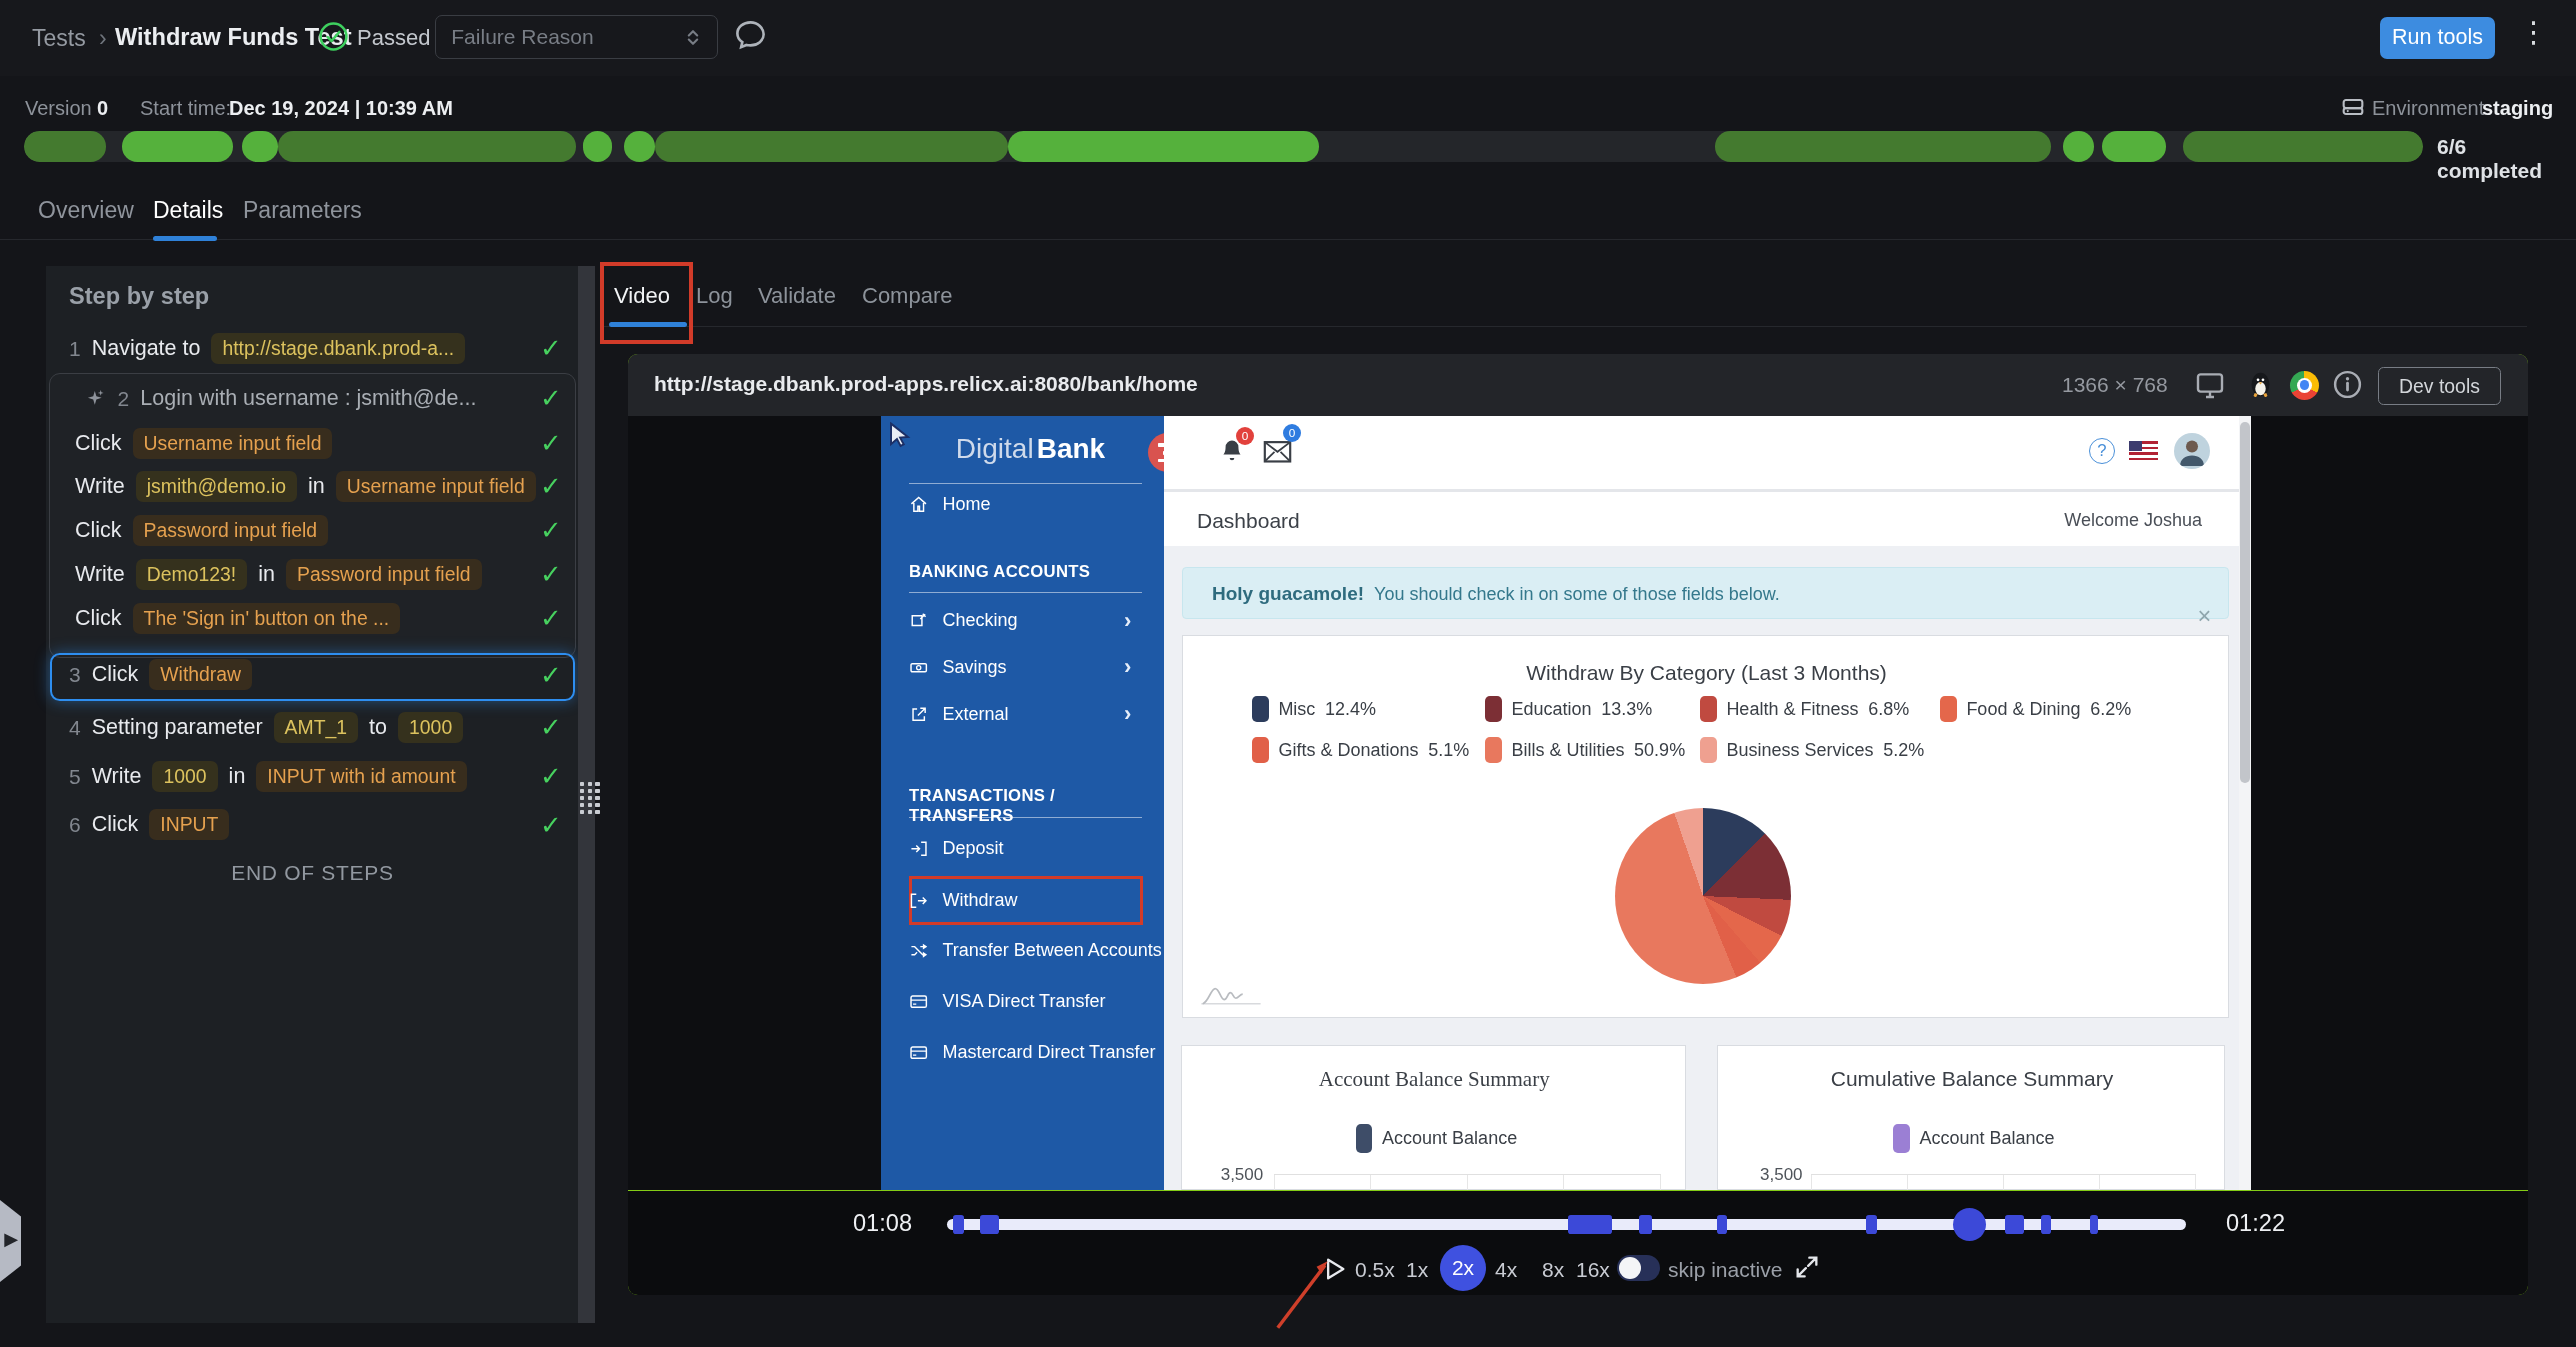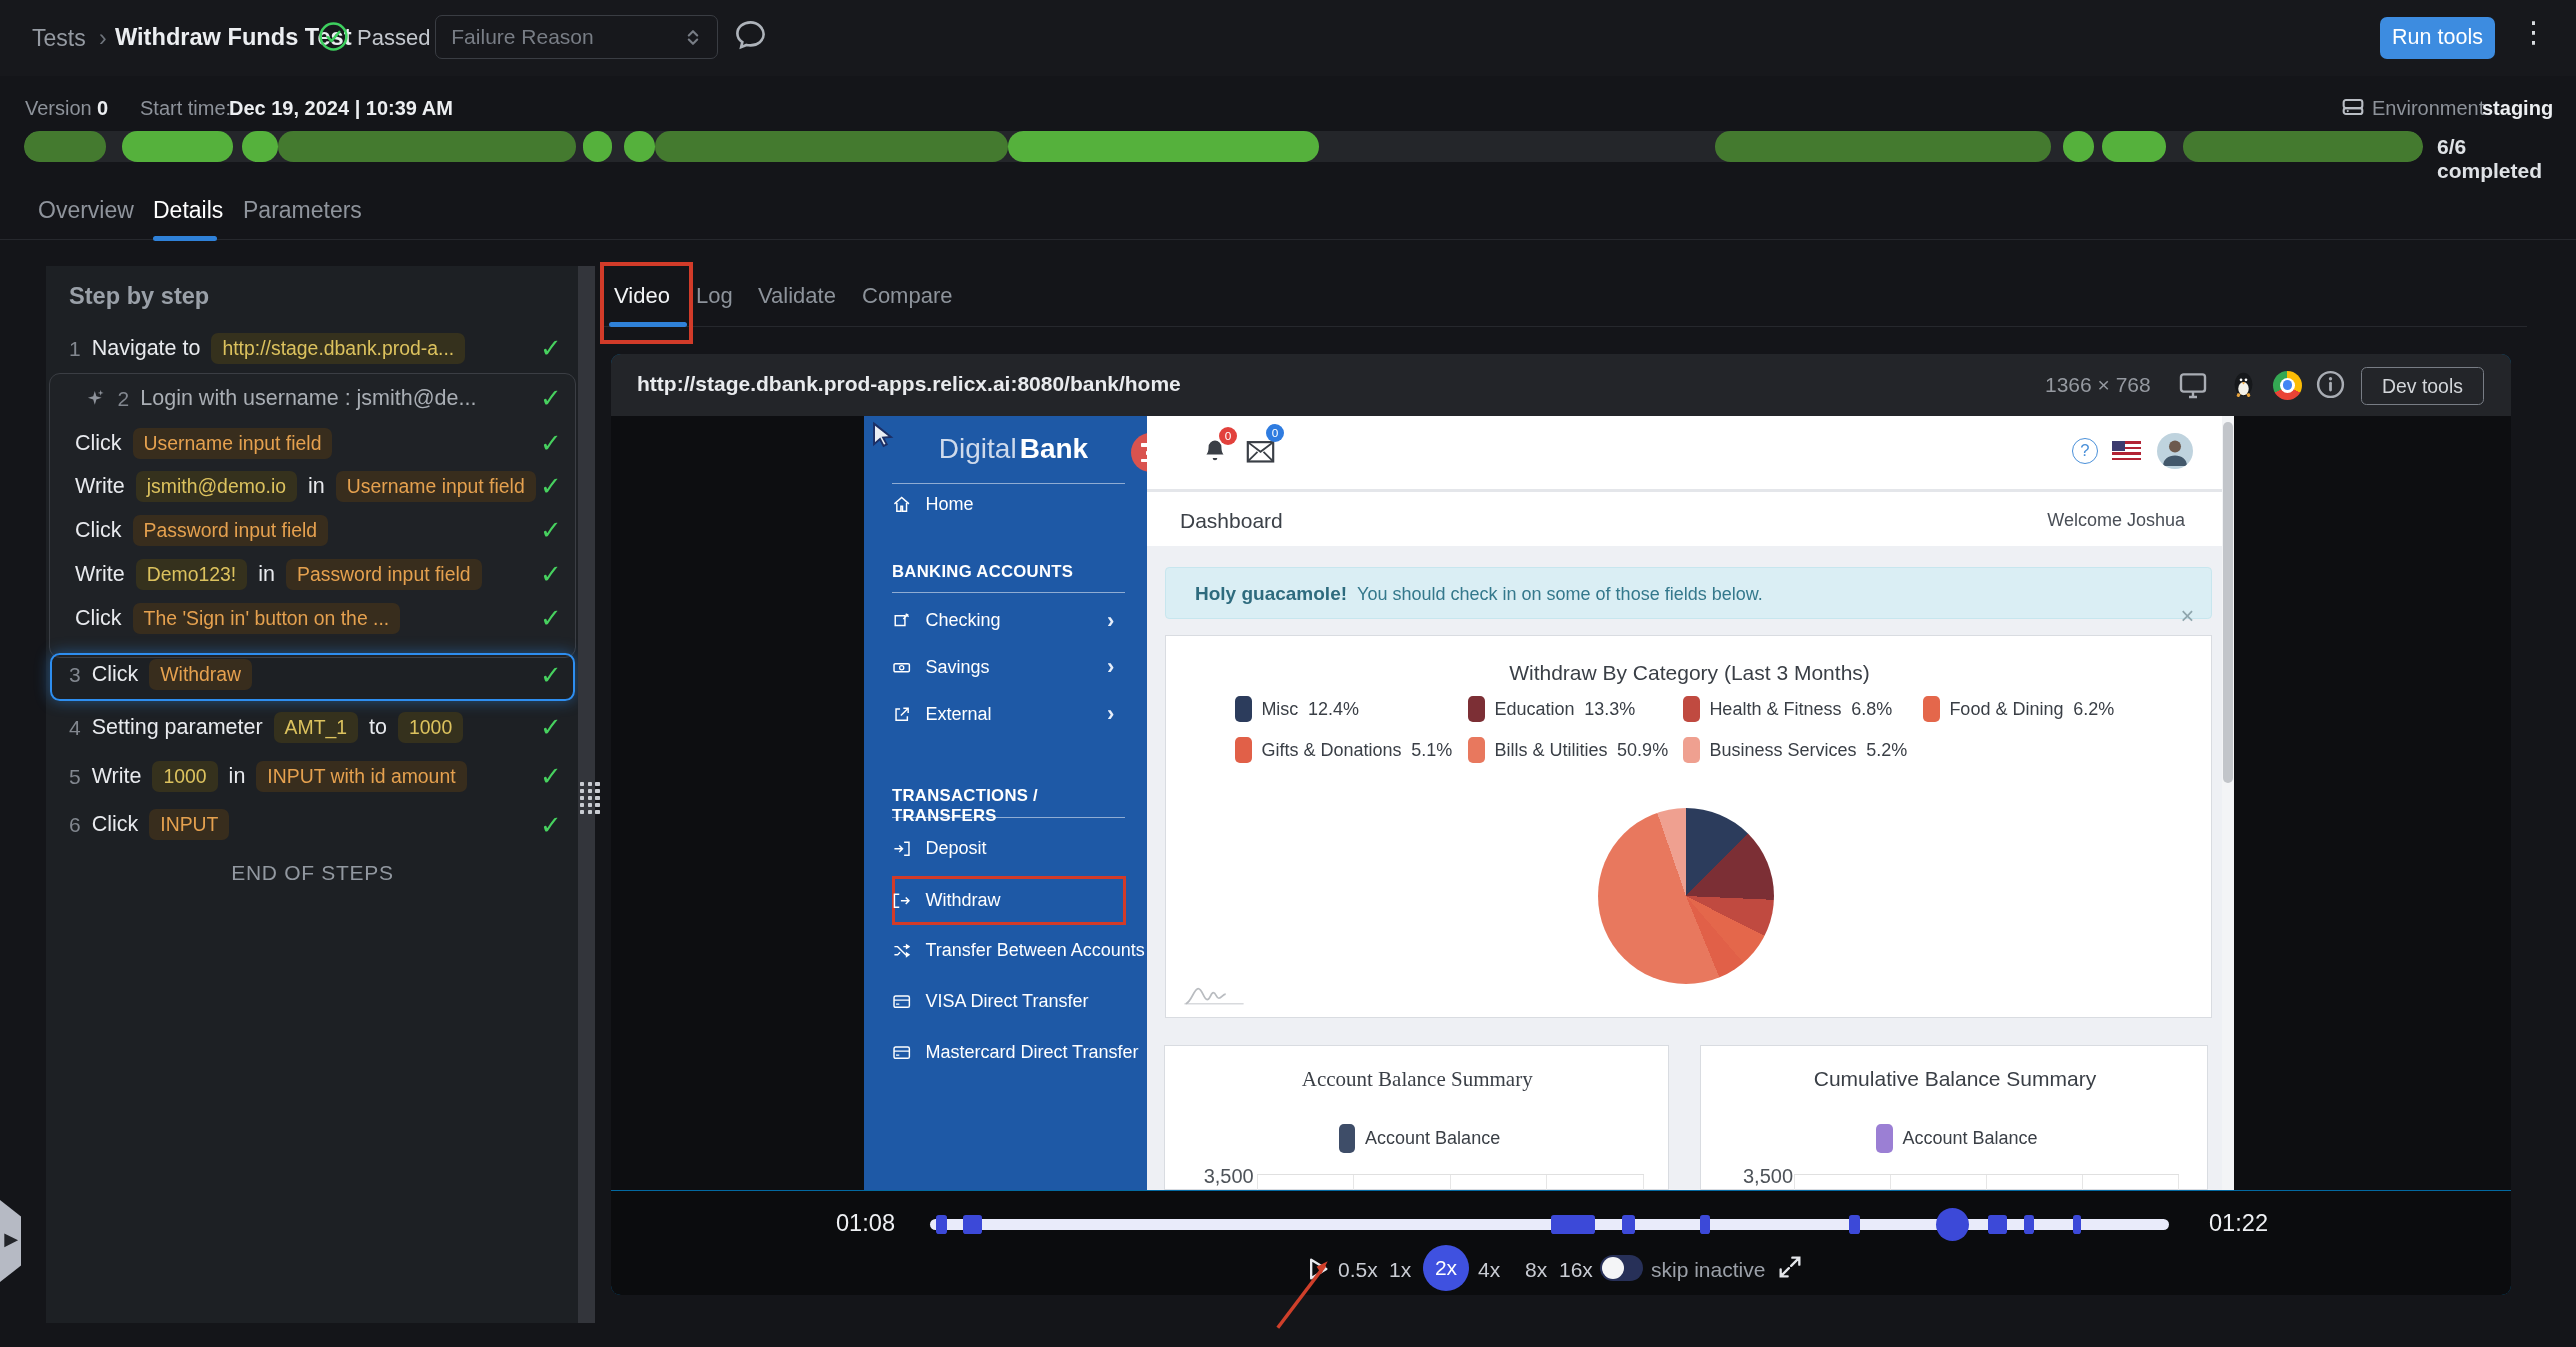--- a/index.html
+++ b/index.html
@@ -46,21 +46,21 @@
   .groupbox{left:49px;top:373px;width:525px;height:283px;border:1.4px solid #3b3e44;border-radius:11px;background:#1f2226;}
   .gheader{color:#a9aeb4;}
   .selbox{left:50px;top:653px;width:521px;height:44px;border:2.1px solid #2e8ef0;border-radius:9.7px;
           box-shadow:0 0 15.3px rgba(46,142,240,.45);}
   .endsteps{font-size:21px;color:#9298a0;letter-spacing:0.7px;}
   
   .rtab{font-size:22px;color:#8d939b;}
   .rtab.sel{color:#f2f4f6;}
   .redbox{border:4.2px solid #d23b29;}
   
-  .player{left:611px;top:354px;width:1900px;height:941px;background:#0369a1;border-radius:9.7px;overflow:hidden;}
+  .player{left:628px;top:354px;width:1900px;height:941px;background:#84cc16;border-radius:9.7px;overflow:hidden;}
   .urlbar{position:absolute;left:0;top:0;width:100%;height:62px;background:#232529;}
   .url{font-size:21px;font-weight:bold;color:#e9ebee;}
   .res{font-size:21px;color:#9599a0;}
   .devtools{width:121px;height:36px;border:1.4px solid #787d85;border-radius:5.6px;display:flex;align-items:center;
             justify-content:center;font-size:19.4px;color:#d3d6da;}
   .frame{position:absolute;left:0;top:62px;width:1900px;height:774px;background:#0d0e11;}
   .controls{position:absolute;left:0;top:837px;width:1900px;height:104px;background:#0b0c0e;}
   .ptime{font-size:23.6px;color:#eef0f3;}
   .track{position:absolute;left:319px;top:28px;width:1239px;height:11px;border-radius:5.6px;background:#e9ebfa;}
   .mk{position:absolute;top:-4.2px;height:19.4px;border-radius:2.8px;background:#3c49d8;}
@@ -97,21 +97,21 @@
   .card{position:absolute;background:#fff;border:0.7px solid #d9dce1;box-sizing:border-box;}
   .cardtitle{font-size:21px;color:#3a3f46;text-align:center;}
   .legitem{position:absolute;display:flex;align-items:center;gap:9.7px;font-size:18px;color:#3a3f46;}
   .sw{width:16.7px;height:26px;border-radius:4.9px;}
   .pie{position:absolute;width:176px;height:176px;border-radius:50%;
        background:conic-gradient(#2c3c5c 0 44.6deg,#7c2f35 0 92.5deg,#c04a40 0 117deg,#e4674b 0 139.3deg,
                   #e16048 0 157.7deg,#e8785e 0 340.9deg,#efa090 0 360deg);}
   .minichart{position:absolute;border-top:1.4px solid #e0e0e0;display:flex;}
   .minichart i{flex:1;border-right:1.4px solid #e6e6e6;height:18px;}
   .minichart i:first-child{border-left:1.4px solid #e6e6e6;}
-  .axis{font-size:20px;color:#4e5359;}
+  .axis{font-size:17px;color:#4e5359;}
   .bscroll{position:absolute;left:1075px;top:0;width:12.5px;height:774px;background:#f3f4f6;}
   .bscroll .bthumb{position:absolute;left:1.4px;top:5.6px;width:9.7px;height:361px;border-radius:4.9px;background:#c2c5ca;}
   .collapse-tab{left:0;top:1200px;width:21px;height:82px;background:#b6bac4;
                 clip-path:polygon(0 0,100% 20%,100% 80%,0 100%);}
 </style>
 </head>
 <body>
 
 <div class="r" style="left:0;top:0;width:2576px;height:76px;background:#17181c;">
   <span class="r crumb" style="left:32px;top:25px;">Tests</span>

